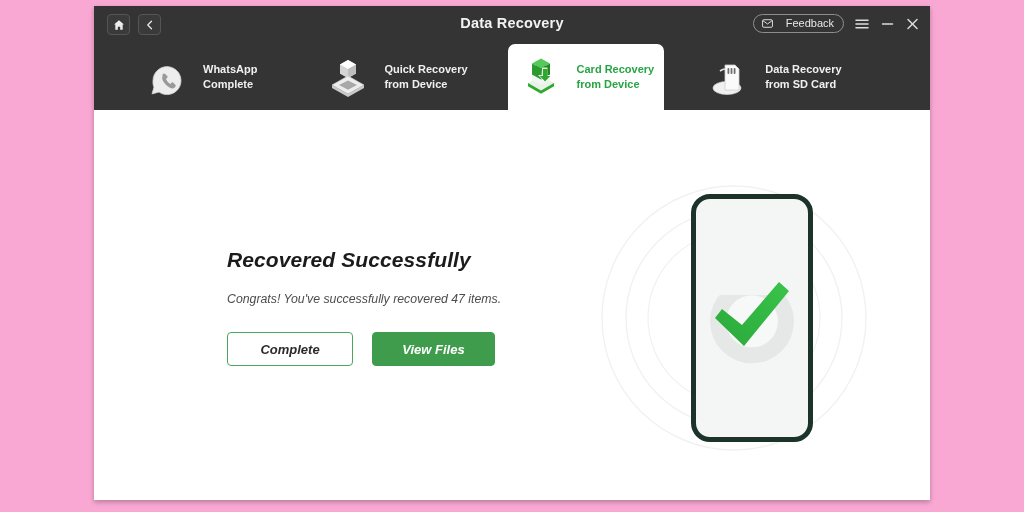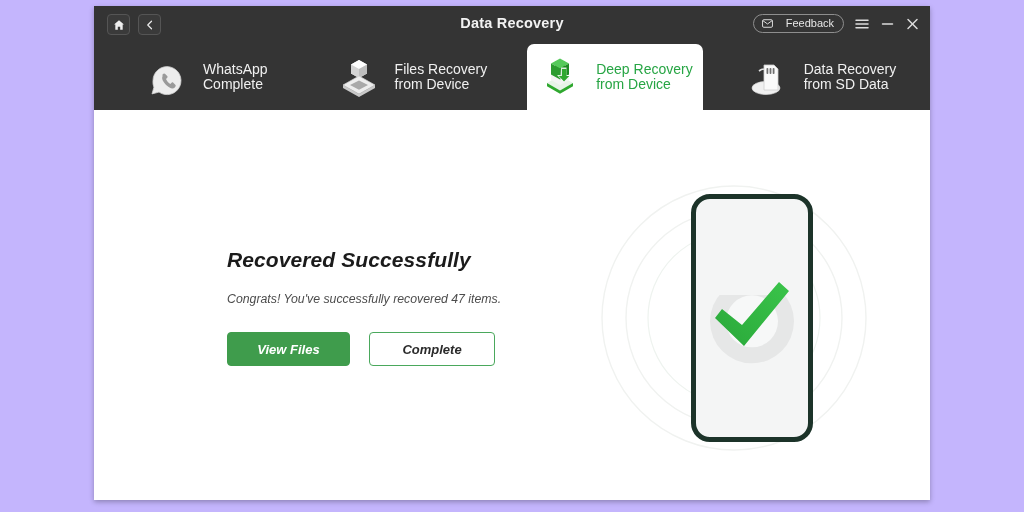--- a/index.html
+++ b/index.html
@@ -2,21 +2,21 @@
 <html><head>
 <meta charset="utf-8">
 <style>
   * { box-sizing: border-box; margin: 0; padding: 0; }
   html, body {
     width: 1024px; height: 512px;
     overflow: hidden;
     background: #bcbcbc;
     font-family: "Liberation Sans", sans-serif;
   }
-  #root { position: relative; width: 1024px; height: 512px; background: #c4b5fd; }
+  #root { position: relative; width: 1024px; height: 512px; background: #f9a8d4; }
 
   
   .window {
     position: absolute; left: 94px; top: 6px;
     width: 836px; height: 494px;
     background: #ffffff;
     box-shadow: 0 2px 5px rgba(0,0,0,0.28);
     overflow: hidden;
   }
 
@@ -74,22 +74,22 @@
   }
   .tab {
     position: relative;
     display: flex;
     align-items: center;
     gap: 13px;
     padding: 0 10px;
     flex: 0 0 auto;
   }
   .tab .tab-label {
-    font-size: 14px;
-    font-weight: normal;
+    font-size: 11px;
+    font-weight: bold;
     line-height: 15.5px;
     color: #f0f0f0;
     white-space: nowrap;
   }
   .tab.active {
     background: #ffffff;
     border-top-left-radius: 7px;
     border-top-right-radius: 7px;
   }
   .tab.active .tab-label { color: #27a544; }
@@ -289,41 +289,41 @@
             </g>
             <g>
               <path d="M23 22 39 31 23 40 7 31Z" fill="#ededed"></path>
               <path d="M23 22 39 31 23 40 7 31Z" fill="none" stroke="#cfcfcf" stroke-width="0.7"></path>
               <path d="M7 31v3l16 9 16-9v-3l-16 9Z" fill="#c9c9c9"></path>
               <path d="M23 26.5 32 31l-9 4.8L14 31Z" fill="#a9a9a9"></path>
             </g>
           </svg>
         </span>
         <div class="tab-label">
-          <div>Files Recovery</div>
+          <div>Quick Recovery</div>
           <div>from Device</div>
         </div>
       </div>
 
       <div class="tab tab-d active">
         <span class="tab-icon">
           <svg viewBox="0 0 46 46">
             <path d="M10 29 23 36.5 36 29 23 21.5Z" fill="#e8f3e8"></path>
             <path d="M10 29v3.2l13 7.5 13-7.5V29l-13 7.5Z" fill="#2fa82f"></path>
             <path d="M14 16.5 23 11.5 32 16.5v9.5L23 31l-9-5Z" fill="#f4f4f4"></path>
             <path d="M18 7.5 28 7.5 28 17 18 17Z" fill="#2fa82f"></path>
             <path d="M23 4.5 32 9.5 23 14.5 14 9.5Z" fill="#55c95a"></path>
             <path d="M23 14.5v11l-9-5v-11Z" fill="#2b9b2f"></path>
             <path d="M23 14.5v11l9-5v-11Z" fill="#1f8a24"></path>
             <path d="M24 13.5h5.5v7.5H33L26.5 28 20 21h3.5Z" fill="#ffffff" opacity="0.85"></path>
             <path d="M25 15h4.5v7h2.8l-5.3 5.6L21.8 22h3.2Z" fill="#2fa82f"></path>
           </svg>
         </span>
         <div class="tab-label">
-          <div>Deep Recovery</div>
+          <div>Card Recovery</div>
           <div>from Device</div>
         </div>
       </div>
 
       <div class="tab tab-s">
         <span class="tab-icon">
           <svg viewBox="0 0 46 46">
             <ellipse cx="21" cy="34" rx="14" ry="6.5" fill="#f0f0f0"></ellipse>
             <ellipse cx="21" cy="34" rx="14" ry="6.5" fill="none" stroke="#d8d8d8" stroke-width="0.7"></ellipse>
             <path d="M14 17a9 9 0 0 1 11 0" fill="none" stroke="#e2e2e2" stroke-width="1.6"></path>
@@ -331,34 +331,34 @@
             <path d="M19 11h10l4 4v21H19Z" fill="none" stroke="#cecece" stroke-width="0.8"></path>
             <g fill="#6f6f6f">
               <rect x="21.5" y="14" width="1.8" height="6" rx="0.8"></rect>
               <rect x="24.6" y="14" width="1.8" height="6" rx="0.8"></rect>
               <rect x="27.7" y="14" width="1.8" height="6" rx="0.8"></rect>
             </g>
           </svg>
         </span>
         <div class="tab-label">
           <div>Data Recovery</div>
-          <div>from SD Data</div>
+          <div>from SD Card</div>
         </div>
       </div>
 
     </div>
 
     <div class="content">
 
       <div class="panel-left">
         <div class="headline">Recovered Successfully</div>
         <div class="subline">Congrats! You've successfully recovered 47 items.</div>
         <div class="btn-row">
+          <div class="btn btn-secondary">Complete</div>
           <div class="btn btn-primary">View Files</div>
-          <div class="btn btn-secondary">Complete</div>
         </div>
       </div>
 
       <div class="illus">
         <svg class="ripples" viewBox="0 0 280 300">
           <g fill="none" stroke="#f0f2f0" stroke-width="1.4">
             <circle cx="140" cy="148" r="132"></circle>
             <circle cx="140" cy="148" r="108"></circle>
           </g>
           <g fill="none" stroke="#eef3ef" stroke-width="1.2">

